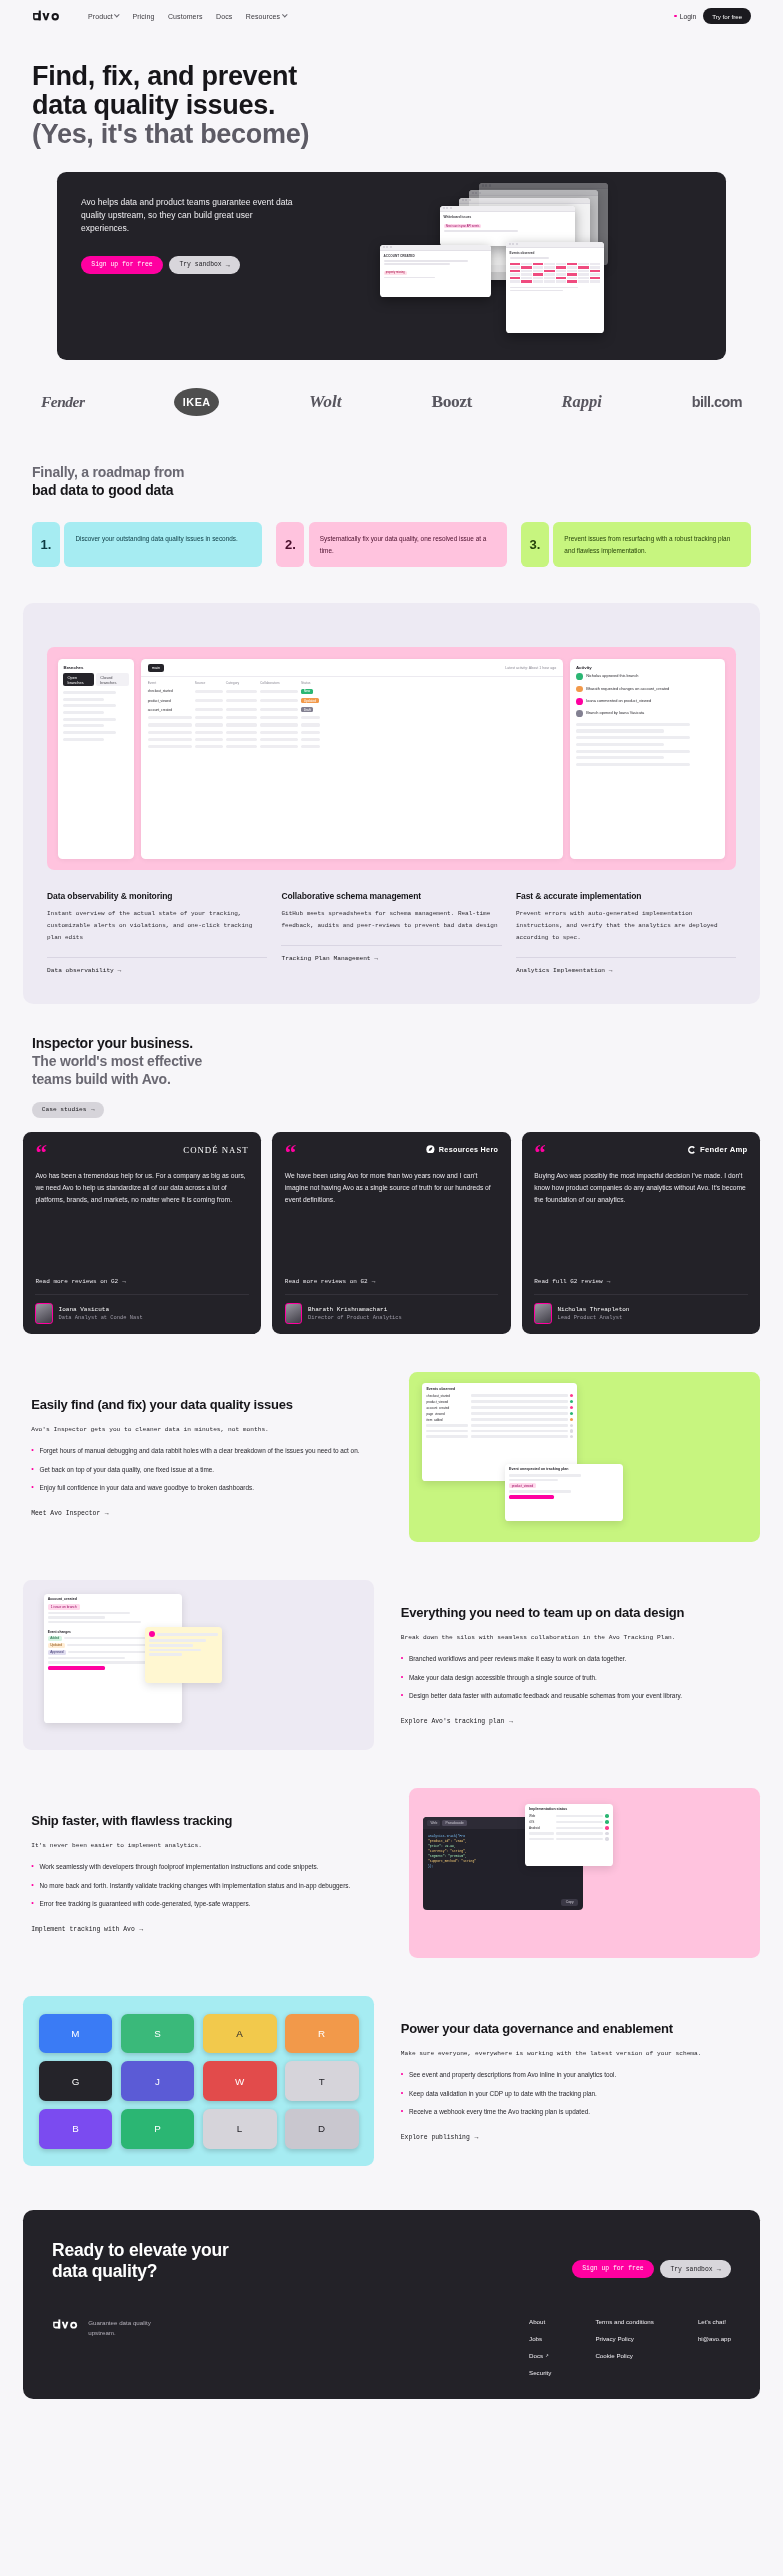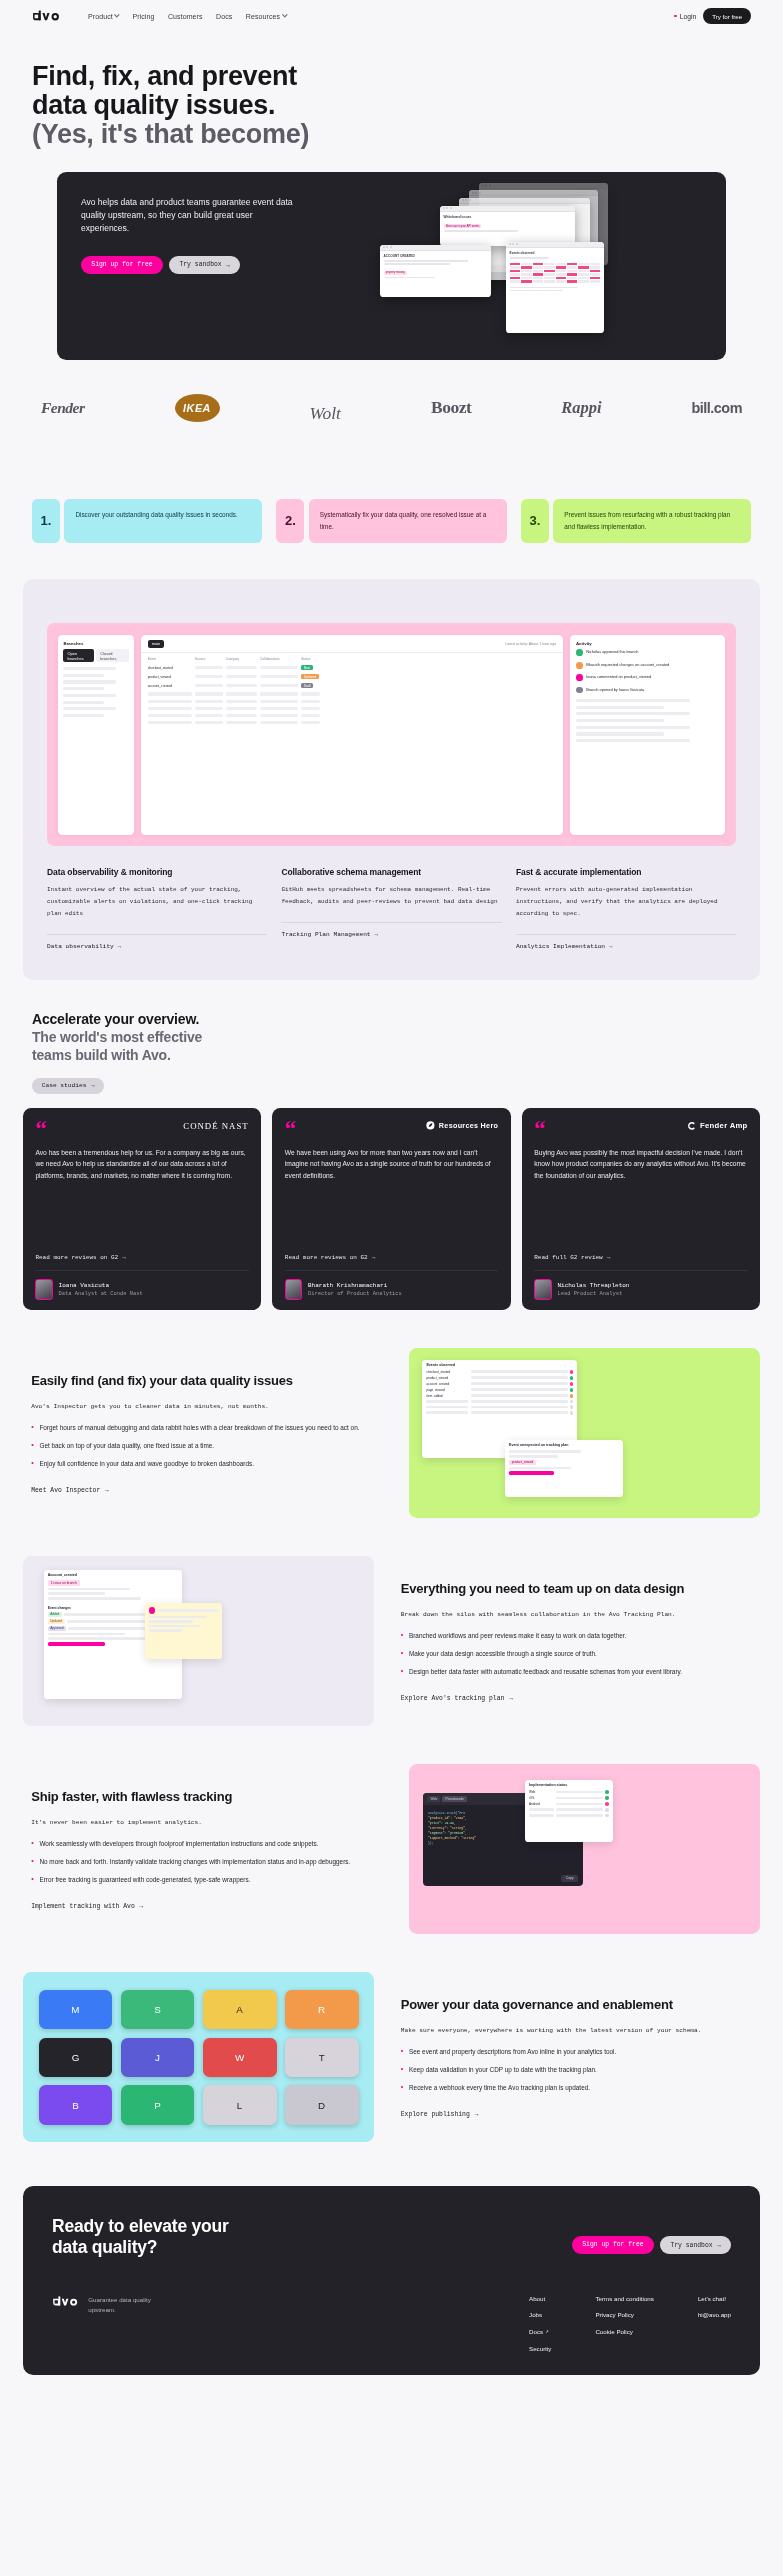--- a/index.html
+++ b/index.html
@@ -59,22 +59,22 @@
   .mockbar{height:6.2px;background:#efeef1;border-bottom:0.5px solid #e2e0e6;display:flex;align-items:center;gap:1.5px;padding:0 2.6px;}
   .mockdot{width:2.1px;height:2.1px;border-radius:50%;background:#cfcdd4;}
   .mocktitle{font-size:3.1px;color:#3b393f;padding:3.1px 3.6px 1px;font-weight:700;}
   .mockline{height:1.5px;border-radius:1px;background:#e7e5eb;margin:1.5px 3.6px;}
   .mockchip{display:inline-block;font-size:2.6px;border-radius:1.5px;padding:0.5px 2.1px;margin:1px 1px 0 3.6px;}
 
   
   .logos{display:flex;align-items:center;justify-content:space-between;padding:28px 41px 24px;}
   .logoItem{color:#4b4952;opacity:.92;display:flex;align-items:center;justify-content:center;height:28px;}
   .lg-fender{font-family:"Liberation Serif",serif;font-style:italic;font-size:15.5px;font-weight:700;letter-spacing:-0.5px;}
-  .lg-ikea{width:45px;height:28px;border-radius:50%;background:#a16207;color:#fff;display:flex;align-items:center;justify-content:center;font-weight:900;font-size:10.8px;letter-spacing:0.5px;font-style:italic;}
-  .lg-wolt{font-family:"Liberation Serif",serif;font-style:italic;font-weight:400;font-size:17.5px;margin-top:12px;}
+  .lg-ikea{width:45px;height:28px;border-radius:50%;background:#404040;color:#fff;display:flex;align-items:center;justify-content:center;font-weight:900;font-size:10.8px;letter-spacing:0.5px;}
+  .lg-wolt{font-family:"Liberation Serif",serif;font-style:italic;font-weight:700;font-size:17.5px;}
   .lg-boozt{font-family:"Liberation Serif",serif;font-weight:700;font-size:17.5px;letter-spacing:-0.5px;}
   .lg-rappi{font-family:"Liberation Serif",serif;font-style:italic;font-weight:700;font-size:16.5px;}
   .lg-bill{font-weight:700;font-size:14.4px;letter-spacing:-0.5px;}
 
   
   .roadmap{padding:24px 32px 36px;}
   .roadmap h2{font-size:14px;line-height:1.28;font-weight:700;letter-spacing:-0.2px;}
   .roadmap h2 .dim{color:#6a6872;font-weight:600;}
   .steps{display:flex;gap:14.4px;margin-top:23px;}
   .step{display:flex;gap:4.1px;flex:1;}
@@ -336,20 +336,24 @@
   <div class="logoItem">
       <span class="lg-ikea">IKEA</span>
     </div>
   <div class="logoItem lg-wolt">Wolt</div>
   <div class="logoItem lg-boozt">Boozt</div>
   <div class="logoItem lg-rappi">Rappi</div>
   <div class="logoItem lg-bill">bill.com</div>
 </section>
 
 <section class="roadmap">
+  <h2>
+    <span class="dim">Finally, a roadmap from</span><br>
+    <span>bad data to good data</span>
+  </h2>
   <div class="steps">
     <div class="step s1">
       <div class="stepNum">1.</div>
       <div class="stepTxt">Discover your outstanding data quality issues in seconds.</div>
     </div>
     <div class="step s2">
       <div class="stepNum">2.</div>
       <div class="stepTxt">Systematically fix your data quality, one resolved issue at a time.</div>
     </div>
     <div class="step s3">
@@ -492,21 +496,21 @@
     <div>
       <h3>Fast &amp; accurate implementation</h3>
       <p class="mono">Prevent errors with auto-generated implementation instructions, and verify that the analytics are deployed according to spec.</p>
       <span class="featlink mono"><span>Analytics Implementation</span> →</span>
     </div>
   </div>
 </section>
 
 <section class="accel">
   <h2>
-    <span>Accelerate your overview.</span><br>
+    <span>Inspector your business.</span><br>
     <span class="dim">The world's most effective</span><br>
     <span class="dim">teams build with Avo.</span>
   </h2>
   <span class="caseBtn mono">
       <span>Case studies</span>
       <span>→</span>
     </span>
 </section>
 
 <div class="tcards">

